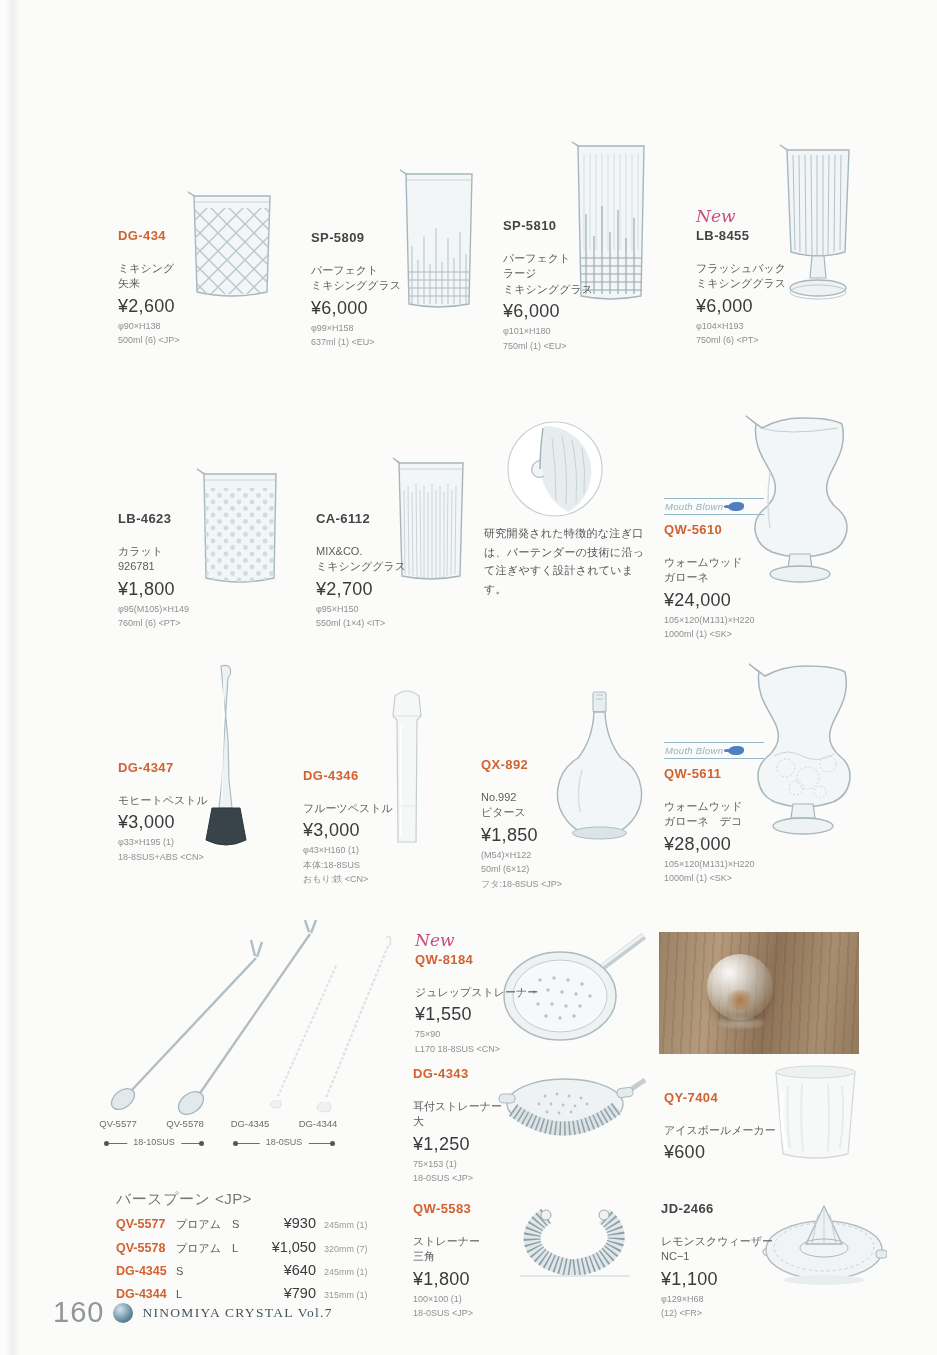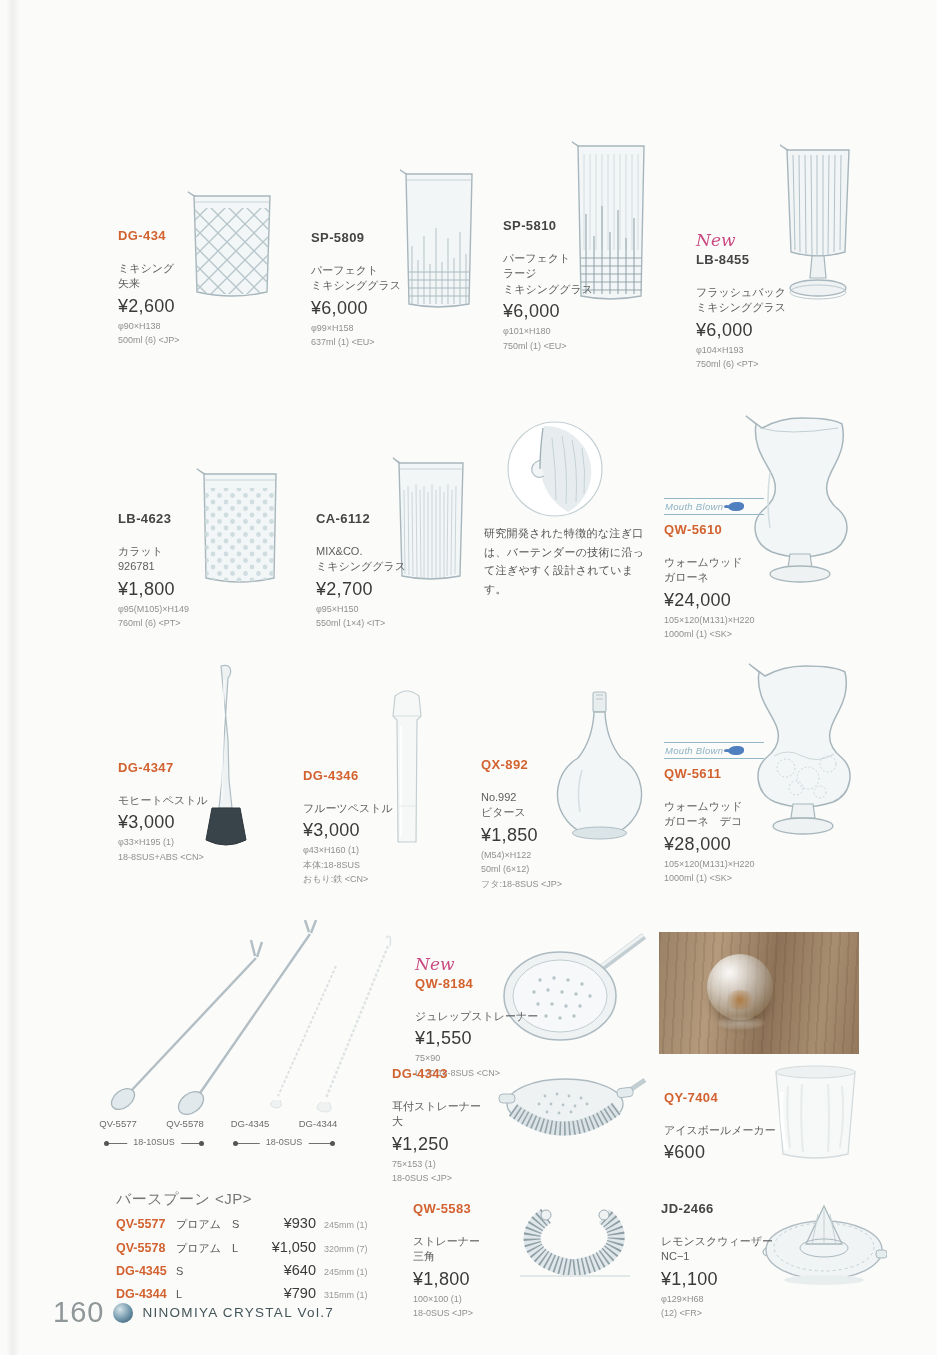--- a/index.html
+++ b/index.html
@@ -15,21 +15,21 @@
     background:linear-gradient(90deg, rgba(120,125,125,0) 0%, rgba(120,125,125,.10) 45%, rgba(120,125,125,0) 100%);
   }
   .prod { position:absolute; }
   .code { font-size:13px; font-weight:bold; color:#454545; letter-spacing:.4px; }
   .code.orange { color:#d2622f; }
   .name { font-size:11px; color:#5d5d5d; line-height:1.4; white-space:pre-line; margin-top:18px; }
   .price { font-size:18px; color:#3a3a3a; margin-top:4px; letter-spacing:.3px; }
   .specs { font-size:9px; color:#8f9090; line-height:1.6; white-space:pre-line; margin-top:2px; }
   .new {
     font-family:"DejaVu Serif", serif; font-style:italic;
-    color:#c94b82; font-size:17px; margin-bottom:2px;margin-top:24px;
+    color:#c94b82; font-size:17px; margin-bottom:2px;
   }
   .mb-badge {
     display:flex; align-items:center; gap:5px; width:100px;
     border-top:1px solid #93b9c8; border-bottom:1px solid #93b9c8;
     padding:2px 1px; margin-bottom:7px;
   }
   .mb-badge .mb-text { font-size:9.5px; font-style:italic; color:#8db3c3; letter-spacing:.3px; }
   .mb-icon { width:16px; height:9px; background:#4f7fbe; border-radius:60% 40% 50% 50%; position:relative; }
   .mb-icon::before { content:""; position:absolute; left:-4px; top:3px; width:6px; height:3px; background:#4f7fbe; border-radius:50%; }
   .img { position:absolute; }
@@ -63,21 +63,21 @@
   .splist .sptitle { font-size:15px; color:#777; margin-bottom:6px; letter-spacing:.5px; }
   .sprow { display:grid; grid-template-columns:60px 80px 64px 74px; align-items:baseline; margin-bottom:6.5px; }
   .sprow .c { font-size:12.5px; font-weight:bold; color:#d2622f; }
   .sprow .n { font-size:11px; color:#555; }
   .sprow .p { font-size:14.5px; color:#3a3a3a; text-align:right; padding-right:4px; }
   .sprow .s { font-size:9px; color:#9a9a9a; padding-left:4px; }
   .footer { position:absolute; left:33px; top:1296px; display:flex; align-items:center; gap:9px; }
   .pagenum { font-size:29px; color:#8f9798; font-weight:300; letter-spacing:1px;margin-left:20px; }
   .globe { width:20px; height:20px; border-radius:50%;
     background:radial-gradient(circle at 35% 32%, #d6e4ea, #6d93a8 55%, #35576d 95%); }
-  .brand { font-family:Liberation Sans, sans-serif; font-size:13.5px; color:#44555a; letter-spacing:1.3px; }
+  .brand { font-family:Liberation Serif, serif; font-size:13.5px; color:#44555a; letter-spacing:1.3px; }
   svg { display:block; }
 </style>
 </head>
 <body>
 
 <div class="gutter"></div>
 
 <div class="img" style="left:182px;top:188px">
   <svg width="100" height="112" viewBox="0 0 100 112">
     <defs>
@@ -489,21 +489,21 @@
         <circle cx="80" cy="48" r="1.4"></circle>
         <circle cx="92" cy="46" r="1.4"></circle>
       <circle cx="52" cy="54" r="1.4"></circle>
         <circle cx="64" cy="55" r="1.4"></circle>
         <circle cx="76" cy="54" r="1.4"></circle>
     </g>
     <path d="M18 52 Q70 90 122 50" fill="none" stroke="#dbe3e6" stroke-width="14"></path>
     <path d="M18 52 Q70 90 122 50" fill="none" stroke="#93a3a9" stroke-width="14" stroke-dasharray="1.6 3"></path>
   </svg>
 </div>
-<div class="prod" style="left:392px;top:1066px;width:130px">
+<div class="prod" style="left:413px;top:1066px;width:130px">
   <div class="code orange">DG-4343</div>
   <div class="name">耳付ストレーナー
 大</div>
   <div class="price">¥1,250</div>
   <div class="specs">75×153 (1)
 18-0SUS &lt;JP&gt;</div>
 </div>
 
 <div class="img" style="left:768px;top:1062px">
   <svg width="95" height="102" viewBox="0 0 95 102">

